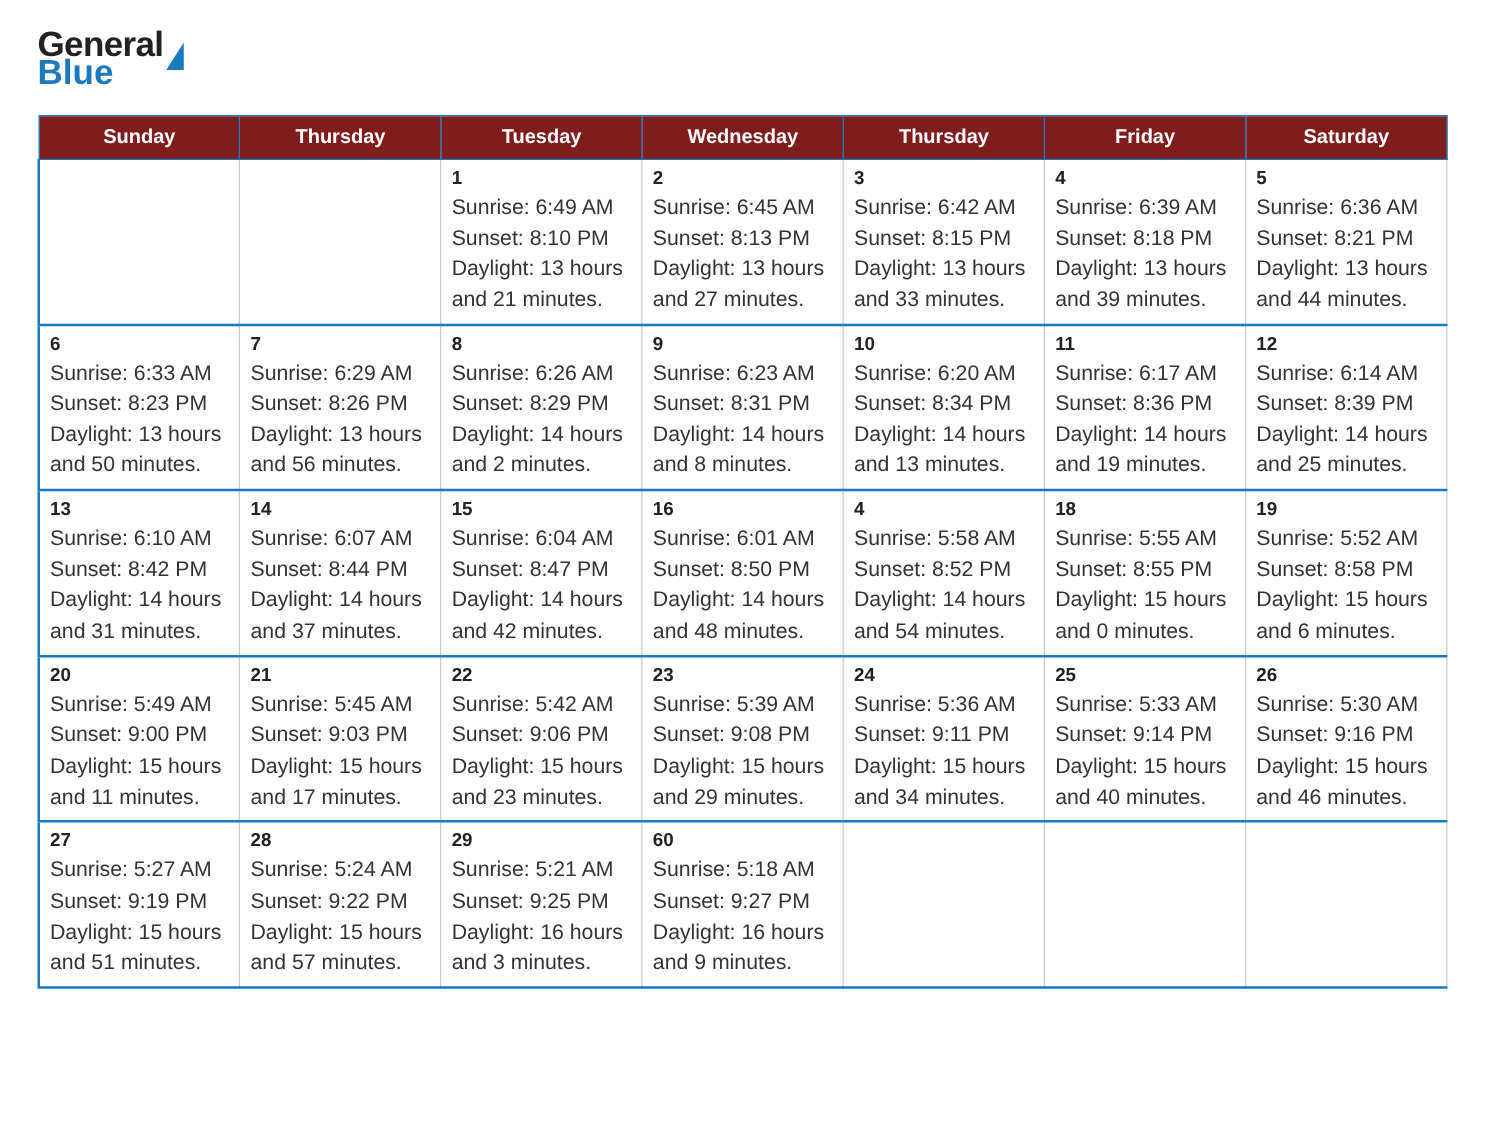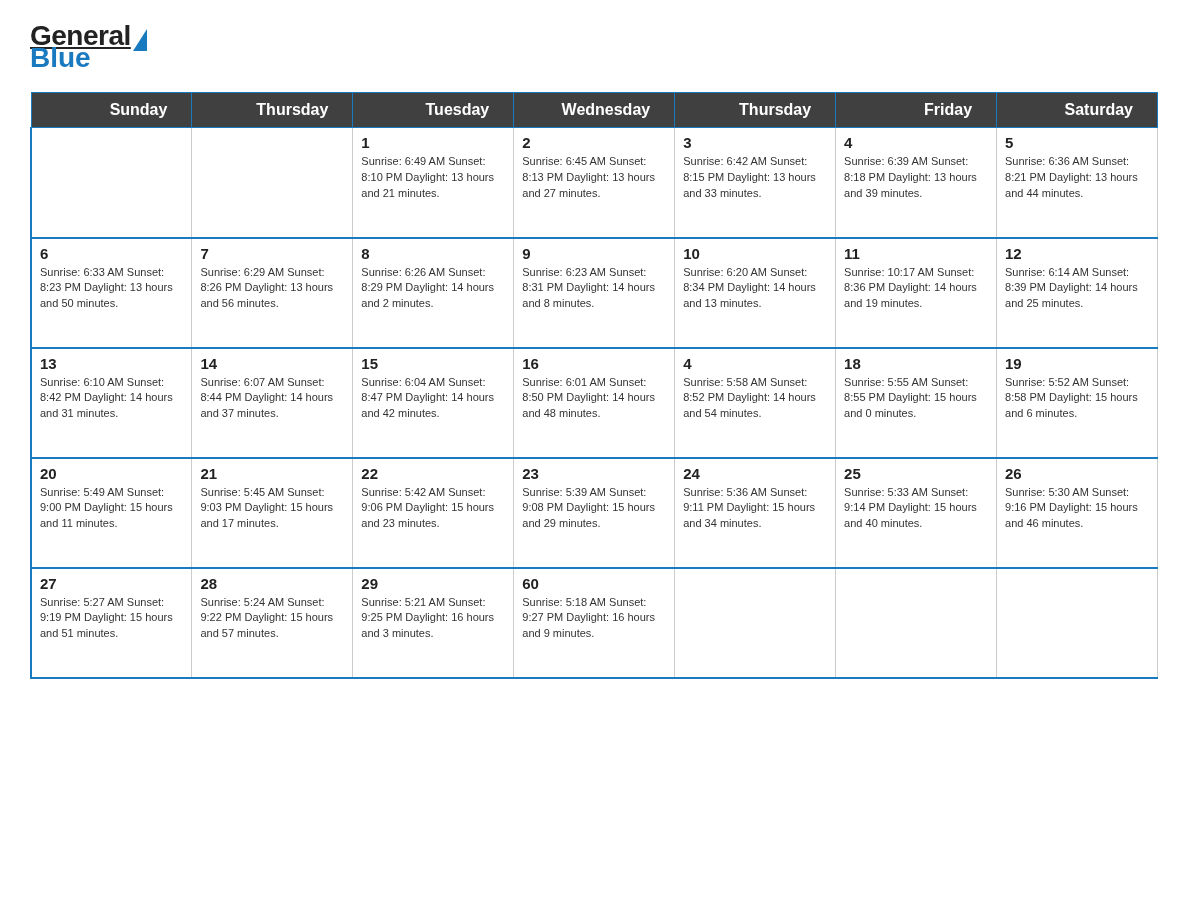--- a/index.html
+++ b/index.html
@@ -17,22 +17,21 @@
       align-items: flex-start;
       margin-bottom: 18px;
     }
     .logo {
       display: flex;
       flex-direction: column;
       align-items: flex-start;
     }
     .logo-top {
       display: flex;
-      align-items: center;
-      text-decoration: underline;
+      align-items: flex-end;
     }
     .logo-general {
       font-size: 28px;
       font-weight: bold;
       color: #222;
       letter-spacing: -0.5px;
     }
     .logo-triangle {
       width: 0;
       height: 0;
@@ -63,26 +62,26 @@
       font-size: 22px;
       color: #333;
       font-style: italic;
     }
     table {
       width: 100%;
       border-collapse: collapse;
       table-layout: fixed;
     }
     thead tr th {
-      background: #404040;
+      background: #7f1d1d;
       color: #fff;
       font-size: 16px;
       font-weight: bold;
       padding: 8px 24px;
-      text-align: right;
+      text-align: center;
       border: 1px solid #1a7abf;
     }
     tbody tr td {
       border: 1px solid #ccc;
       vertical-align: top;
       padding: 6px 8px;
       height: 110px;
       font-size: 13px;
       color: #333;
     }
@@ -90,21 +89,21 @@
       border-left: 2px solid #1a7abf;
     }
     .day-number {
       font-size: 15px;
       font-weight: bold;
       color: #222;
       display: block;
       margin-bottom: 3px;
     }
     .day-info {
-      font-size: 11px;
+      font-size: 17px;
       color: #333;
       line-height: 1.45;
     }
     tbody tr {
       border-bottom: 2px solid #1a7abf;
     }
   </style>
 </head>
 <body>
 
@@ -203,21 +202,21 @@
         </td>
         <td>
           <span class="day-number">10</span>
           <div class="day-info">Sunrise: 6:20 AM
 Sunset: 8:34 PM
 Daylight: 14 hours
 and 13 minutes.</div>
         </td>
         <td>
           <span class="day-number">11</span>
-          <div class="day-info">Sunrise: 10:17 AM
+          <div class="day-info">Sunrise: 6:17 AM
 Sunset: 8:36 PM
 Daylight: 14 hours
 and 19 minutes.</div>
         </td>
         <td>
           <span class="day-number">12</span>
           <div class="day-info">Sunrise: 6:14 AM
 Sunset: 8:39 PM
 Daylight: 14 hours
 and 25 minutes.</div>

